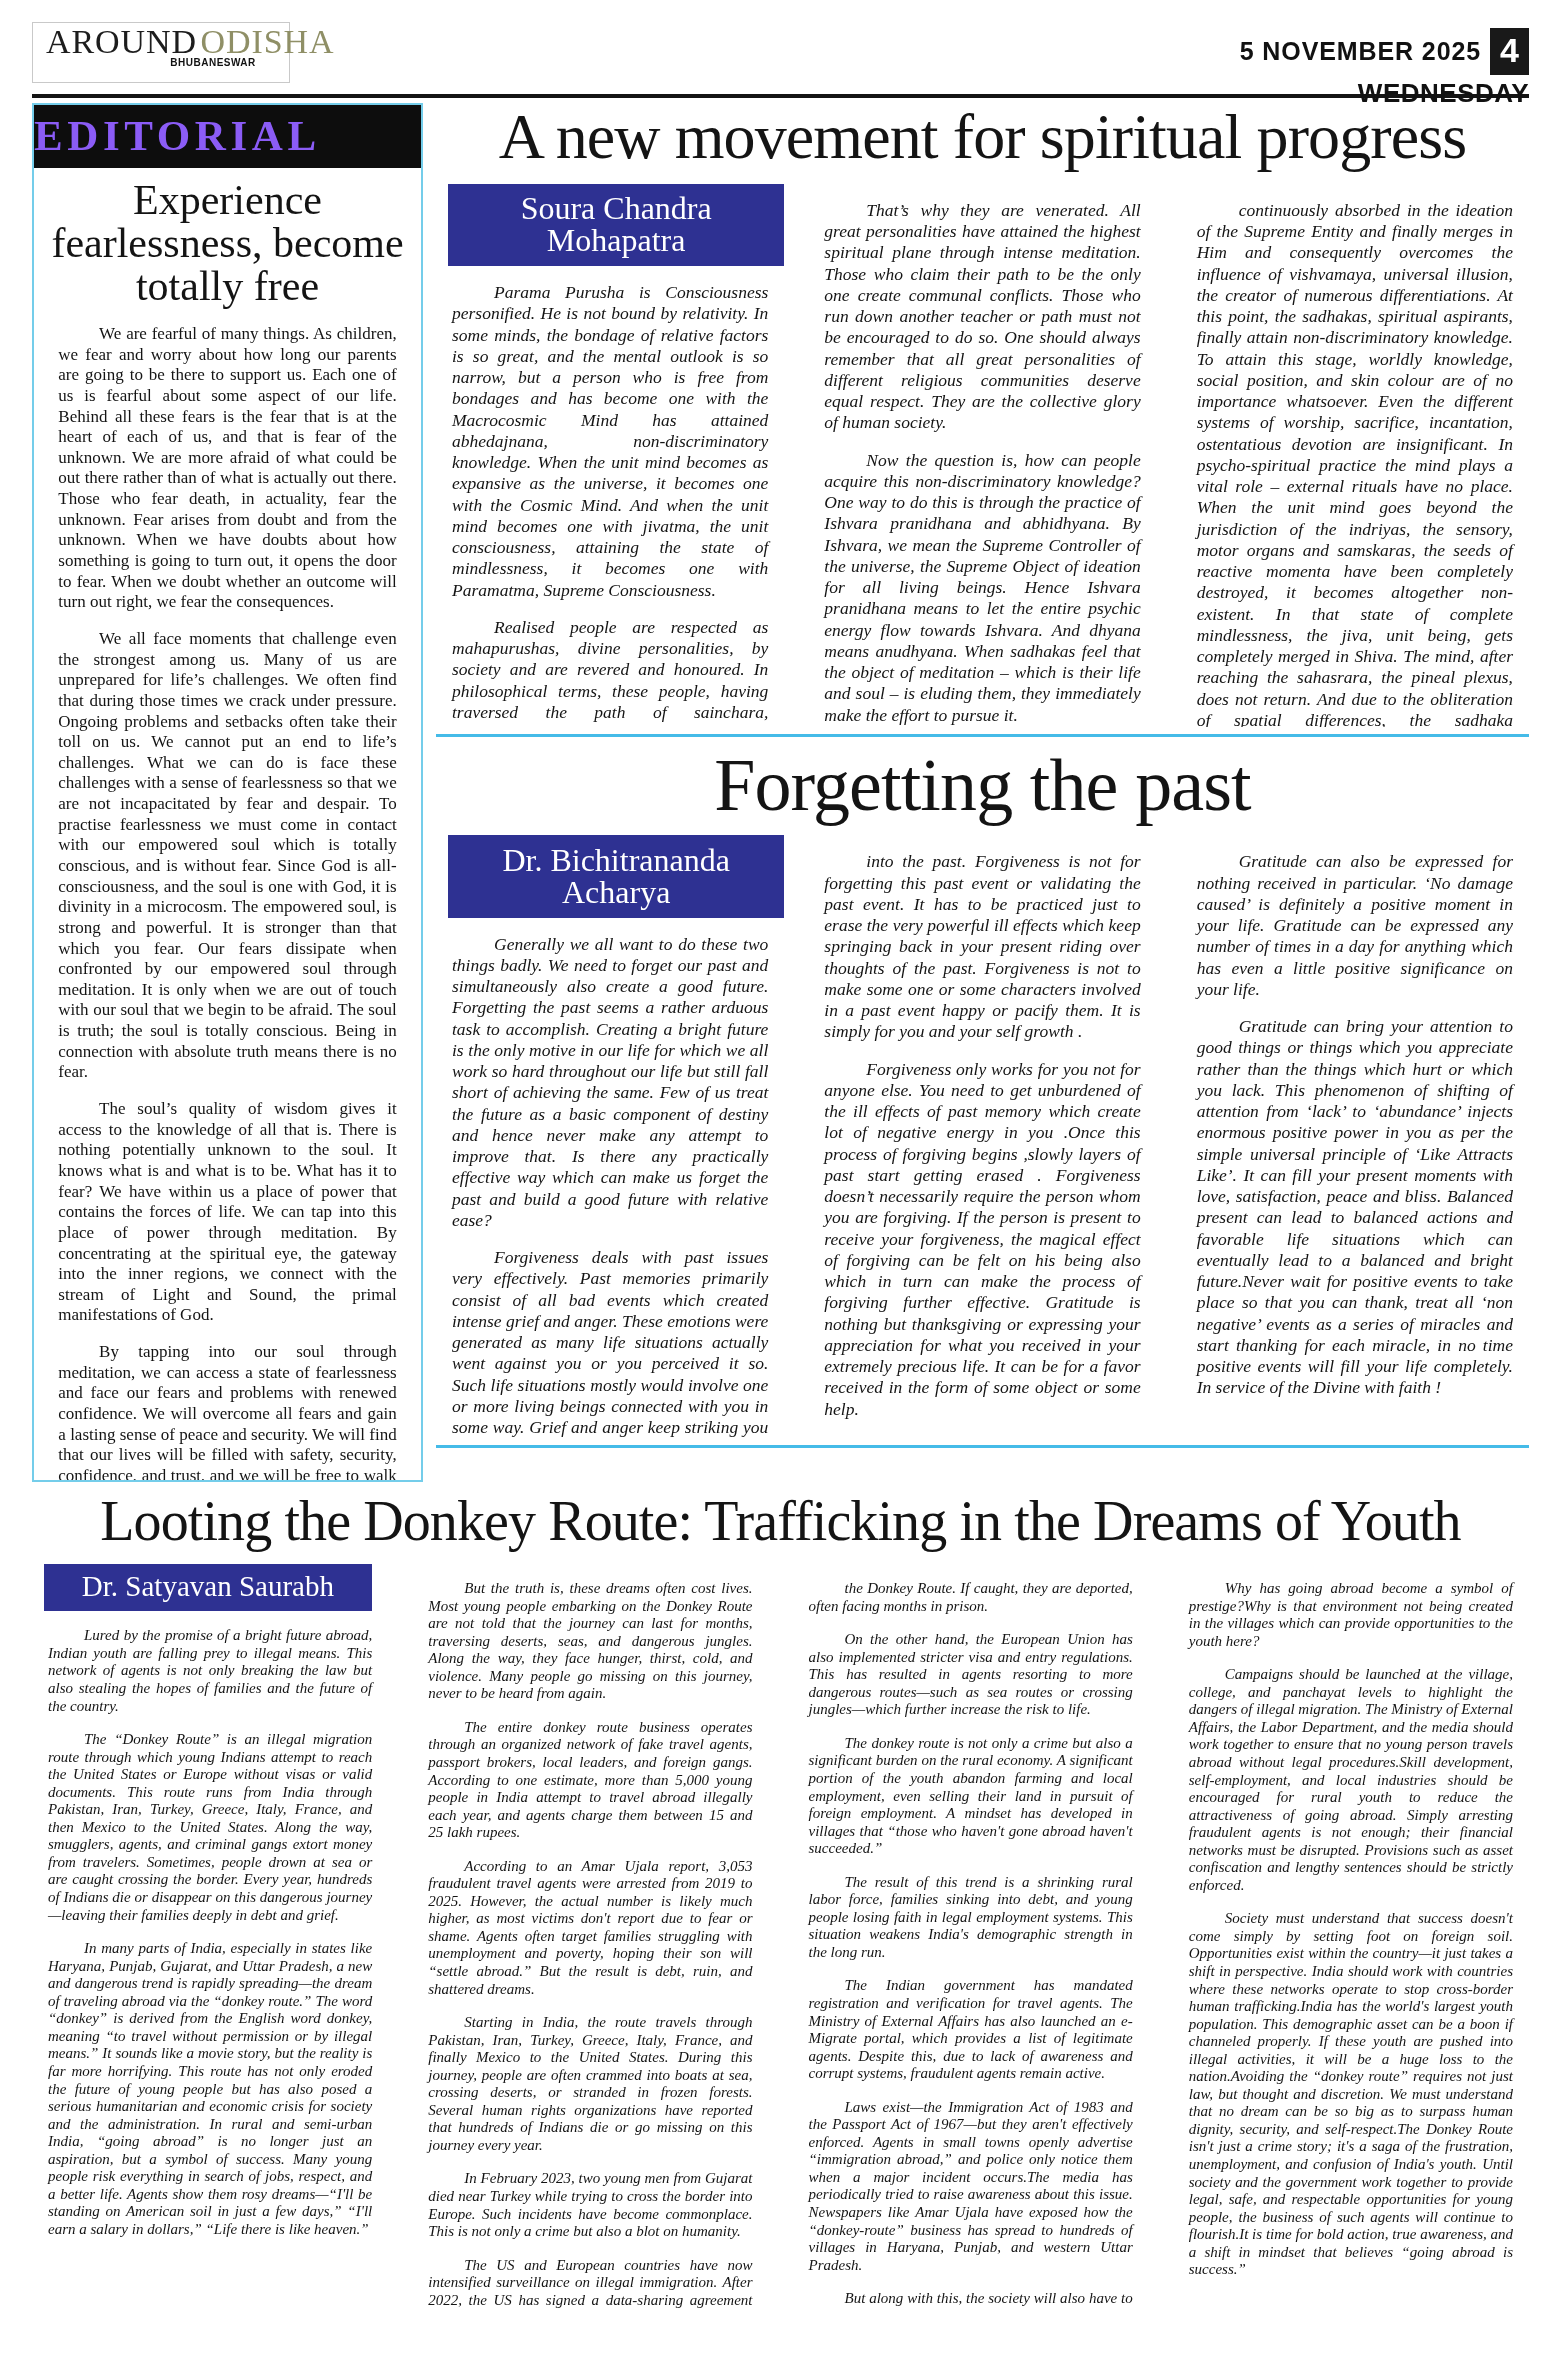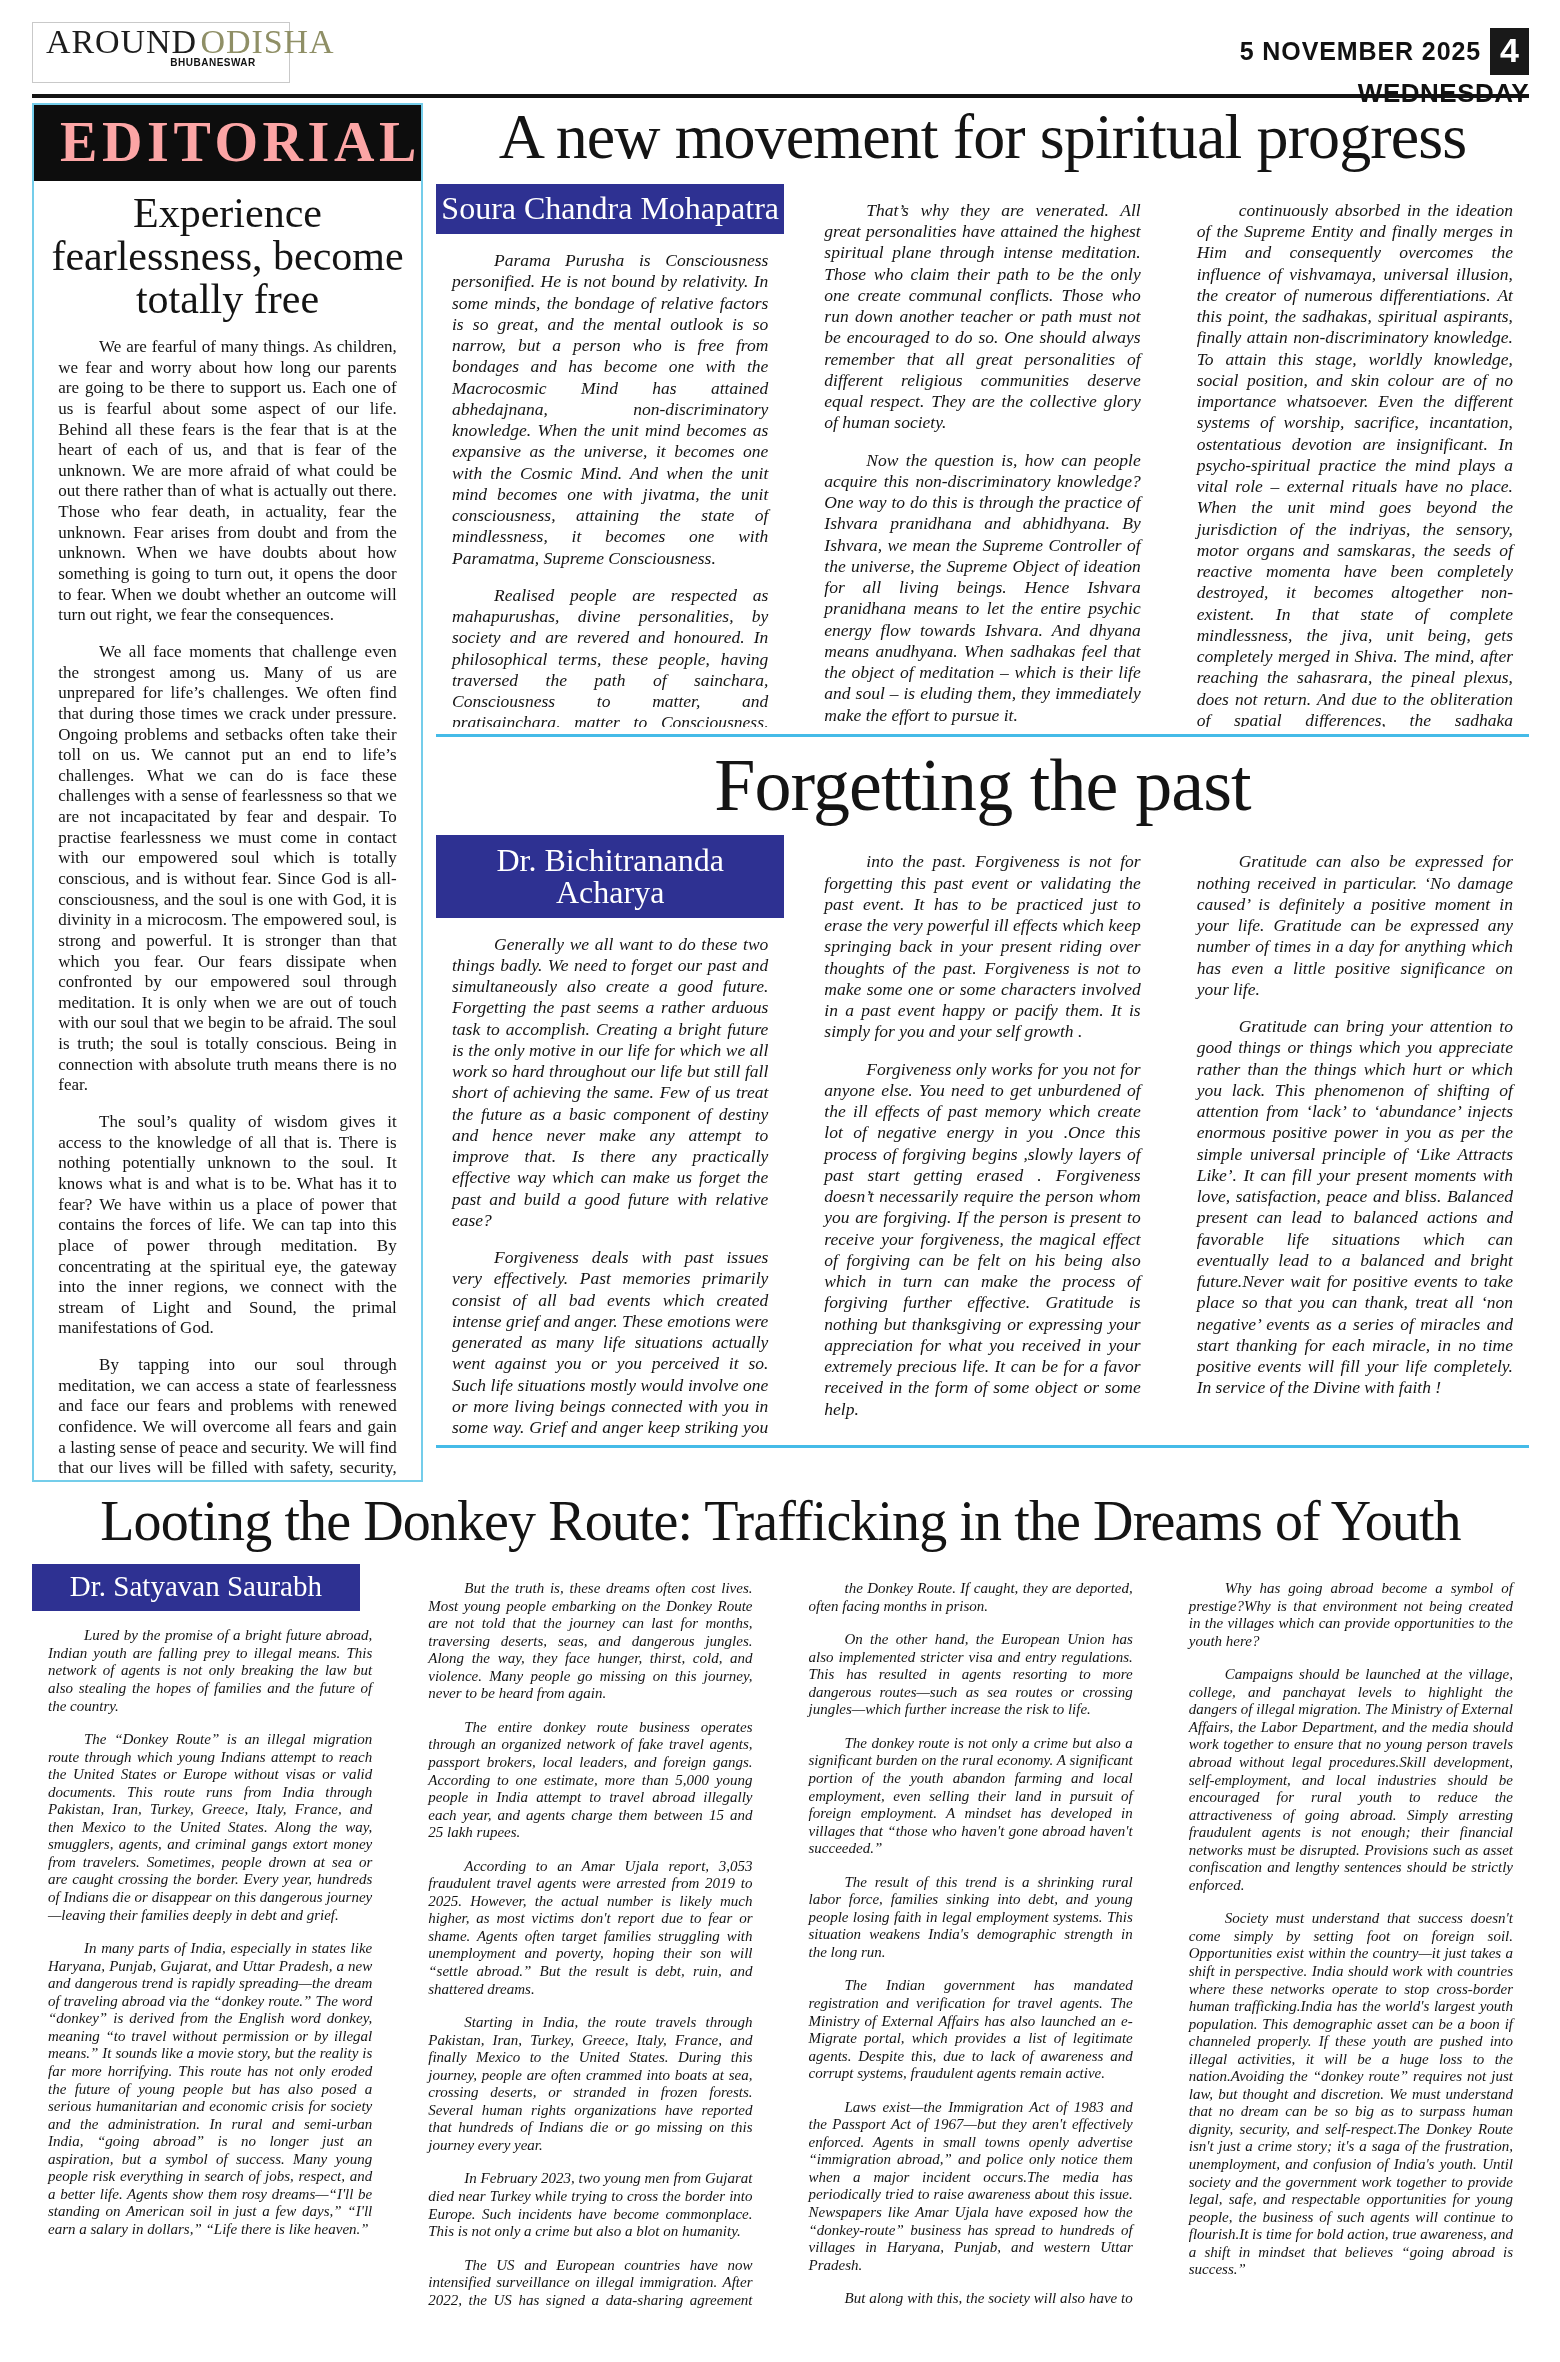--- a/index.html
+++ b/index.html
@@ -36,22 +36,22 @@
   
   .top-section { display:flex; gap:13px; padding-top:5.5px; height:1379px; }
   .editorial {
     flex:0 0 391px; box-sizing:border-box; border:2.8px solid #74cdea;
     overflow:hidden; background:#fff;
   }
   .right-area { flex:1 1 auto; min-width:0; display:flex; flex-direction:column; }
 
   
   .ed-banner {
-    background:#0d0d0d; color:#fca5a5; text-align:right; font-weight:700;
-    font-size:56px; letter-spacing:4.6px; line-height:1; padding:9.2px 0 11px 0;
+    background:#0d0d0d; color:#8b5cf6; text-align:left; font-weight:700;
+    font-size:43px; letter-spacing:4.6px; line-height:1; padding:9.2px 0 11px 0;
   }
   .ed-headline { font-weight:400; font-size:42px; line-height:1.02; text-align:center; margin:11px 7.4px 9.2px 7.4px; }
   .ed-body { padding:0 8.3px; }
   .ed-body p { margin:16px; font-size:17px; line-height:1.215; text-align:justify; text-indent:2.4em; }
 
   
   .headline-xl { font-weight:400; text-align:center; line-height:1; margin:0; letter-spacing:-0.9px; }
   .spiritual .headline-xl { font-size:64px; margin:1.8px 0 14.8px 0; }
   .forgetting .headline-xl { font-size:74px; margin:5.5px 0 13px 0; }
   .donkey .headline-xl { font-size:56px; margin:9.2px 0 14.8px 0; }
@@ -60,21 +60,21 @@
   .col { flex:1 1 0; min-width:0; overflow:hidden; }
   .col p { margin:16px; text-align:justify; text-indent:2.4em;font-style:italic; }
   .spiritual .col p, .forgetting .col p { font-size:17.5px; line-height:1.215; }
   .spiritual .cols { height:543px; }
   .forgetting .cols { height:602px; }
   .donkey .cols { height:744px; }
   .donkey .col p { font-size:15px; line-height:1.17; }
 
   .author-box {
     background:#2e3192; color:#fff; text-align:center; font-weight:400;
-    padding:8.3px 3.7px 10px 3.7px; margin:0 0 13px 0; line-height:1;
+    padding:8.3px 3.7px 10px 3.7px; margin:0 0 13px 12px; line-height:1;
   }
   .spiritual .author-box, .forgetting .author-box { font-size:32px; }
   .donkey .author-box { font-size:29px; width:92%; box-sizing:border-box; margin-bottom:11px; }
 
   .cyan-rule { border:none; border-top:3.7px solid #45bbe8; margin:7.4px 0 5.5px 0; }
   .donkey { padding-top:1.8px; }
 </style>
 </head>
 <body>
 

